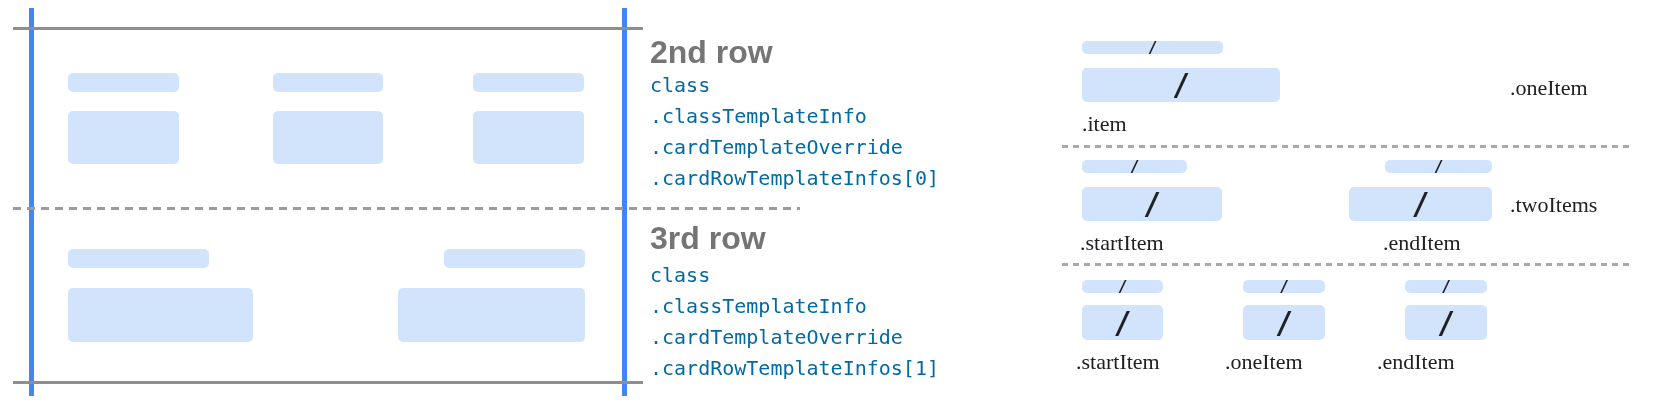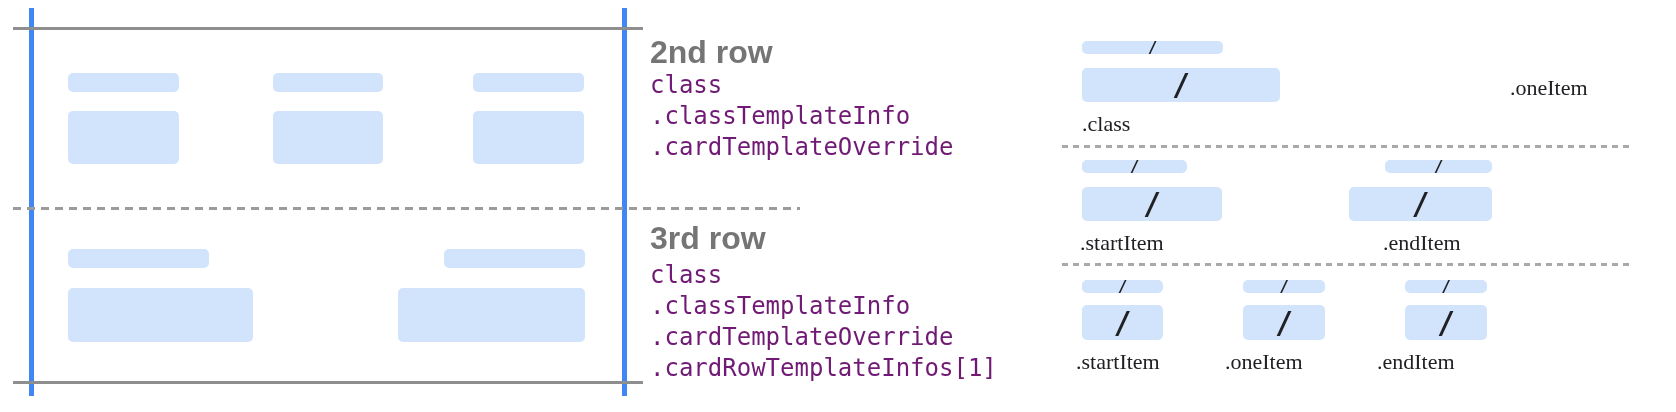--- a/index.html
+++ b/index.html
@@ -35,21 +35,21 @@
   .slash-small{font-size:16px;}
   
   .heading{
     position:absolute;left:650px;
     font-size:32px;font-weight:700;color:#757575;line-height:28px;
     white-space:nowrap;
   }
   .code-block{
     position:absolute;left:650px;
     font-family:"DejaVu Sans Mono",monospace;
-    font-size:24px;line-height:31px;color:#701a75;
+    font-size:20px;line-height:31px;color:#0369a1;
     white-space:nowrap;
   }
   .mono-label{
     position:absolute;
     font-family:Liberation Serif, serif;
     font-size:22px;line-height:26px;color:#202124;
     white-space:nowrap;
   }
 </style>
 </head>
@@ -73,55 +73,57 @@
   <div class="ph" style="left:68px;top:249px;width:141px;height:19px"></div>
   <div class="ph" style="left:68px;top:288px;width:185px;height:54px"></div>
   <div class="ph" style="left:444px;top:249px;width:141px;height:19px"></div>
   <div class="ph" style="left:398px;top:288px;width:187px;height:54px"></div>
 
   <div class="heading" style="top:38px">2nd row</div>
   <div class="code-block" style="top:70px">
     <div>class</div>
     <div>.classTemplateInfo</div>
     <div>.cardTemplateOverride</div>
+    <div>.cardRowTemplateInfos[0]</div>
   </div>
 
   <div class="heading" style="top:224px">3rd row</div>
   <div class="code-block" style="top:260px">
     <div>class</div>
     <div>.classTemplateInfo</div>
     <div>.cardTemplateOverride</div>
     <div>.cardRowTemplateInfos[1]</div>
   </div>
 
   <div class="ph" style="left:1082px;top:41px;width:141px;height:13px">
     <span class="slash slash-small">/</span>
   </div>
   <div class="ph" style="left:1082px;top:68px;width:198px;height:34px">
     <span class="slash slash-big">/</span>
   </div>
-  <div class="mono-label" style="left:1082px;top:111px">.class</div>
+  <div class="mono-label" style="left:1082px;top:111px">.item</div>
   <div class="mono-label" style="left:1510px;top:75px">.oneItem</div>
 
   <div class="dash dash-right" style="top:145px"></div>
 
   <div class="ph" style="left:1082px;top:160px;width:105px;height:13px">
     <span class="slash slash-small">/</span>
   </div>
   <div class="ph" style="left:1082px;top:187px;width:140px;height:34px">
     <span class="slash slash-big">/</span>
   </div>
   <div class="ph" style="left:1385px;top:160px;width:107px;height:13px">
     <span class="slash slash-small">/</span>
   </div>
   <div class="ph" style="left:1349px;top:187px;width:143px;height:34px">
     <span class="slash slash-big">/</span>
   </div>
   <div class="mono-label" style="left:1080px;top:230px">.startItem</div>
   <div class="mono-label" style="left:1383px;top:230px">.endItem</div>
+  <div class="mono-label" style="left:1510px;top:192px">.twoItems</div>
 
   <div class="dash dash-right" style="top:263px"></div>
 
   <div class="ph" style="left:1082px;top:280px;width:81px;height:13px">
     <span class="slash slash-small">/</span>
   </div>
   <div class="ph" style="left:1082px;top:305px;width:81px;height:35px">
     <span class="slash slash-big">/</span>
   </div>
   <div class="ph" style="left:1243px;top:280px;width:82px;height:13px">

